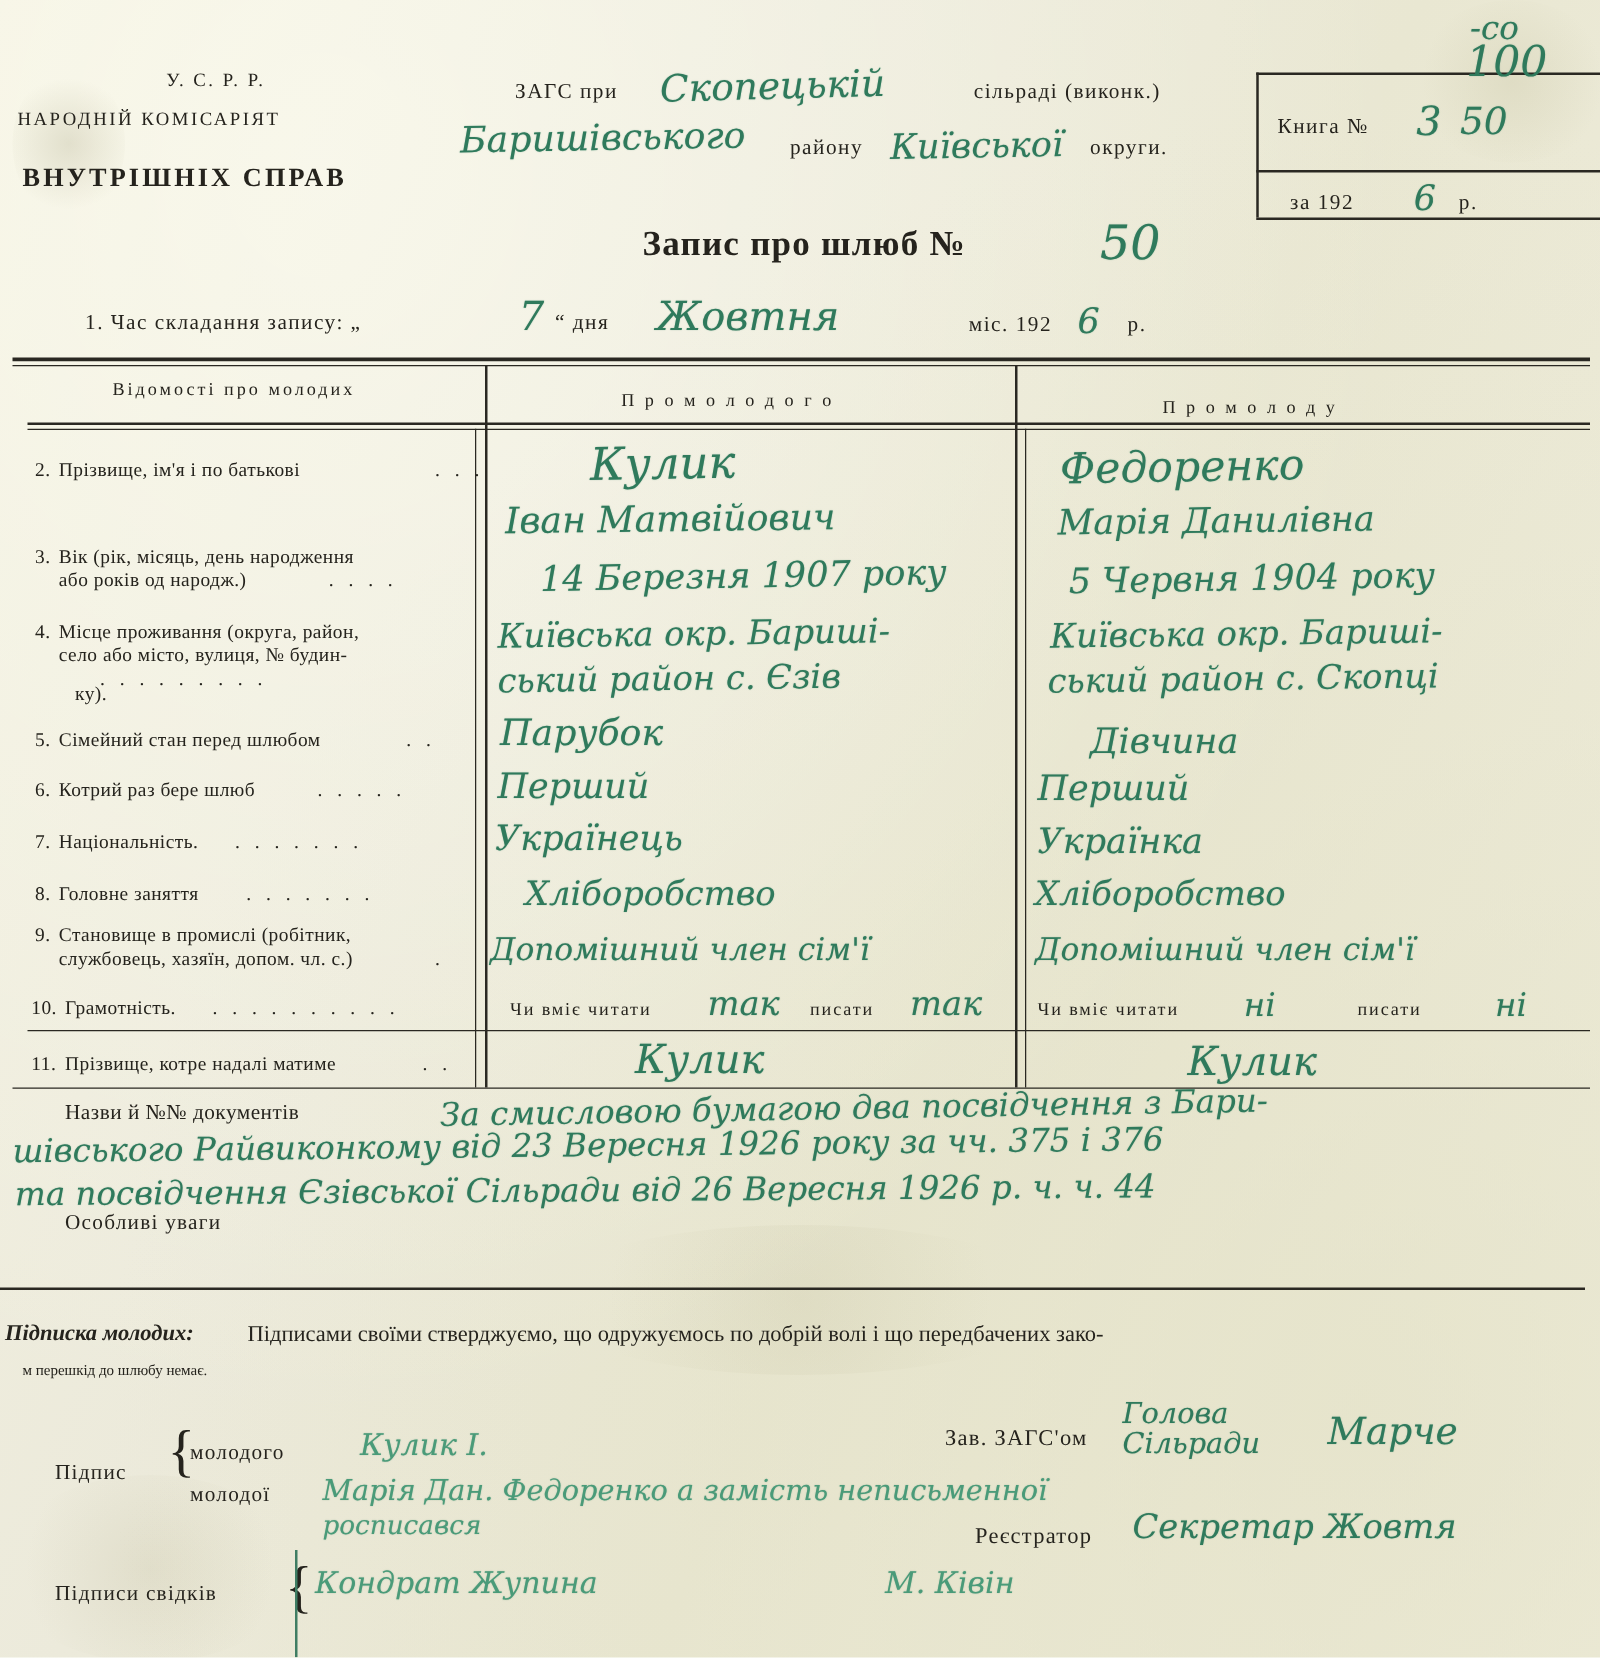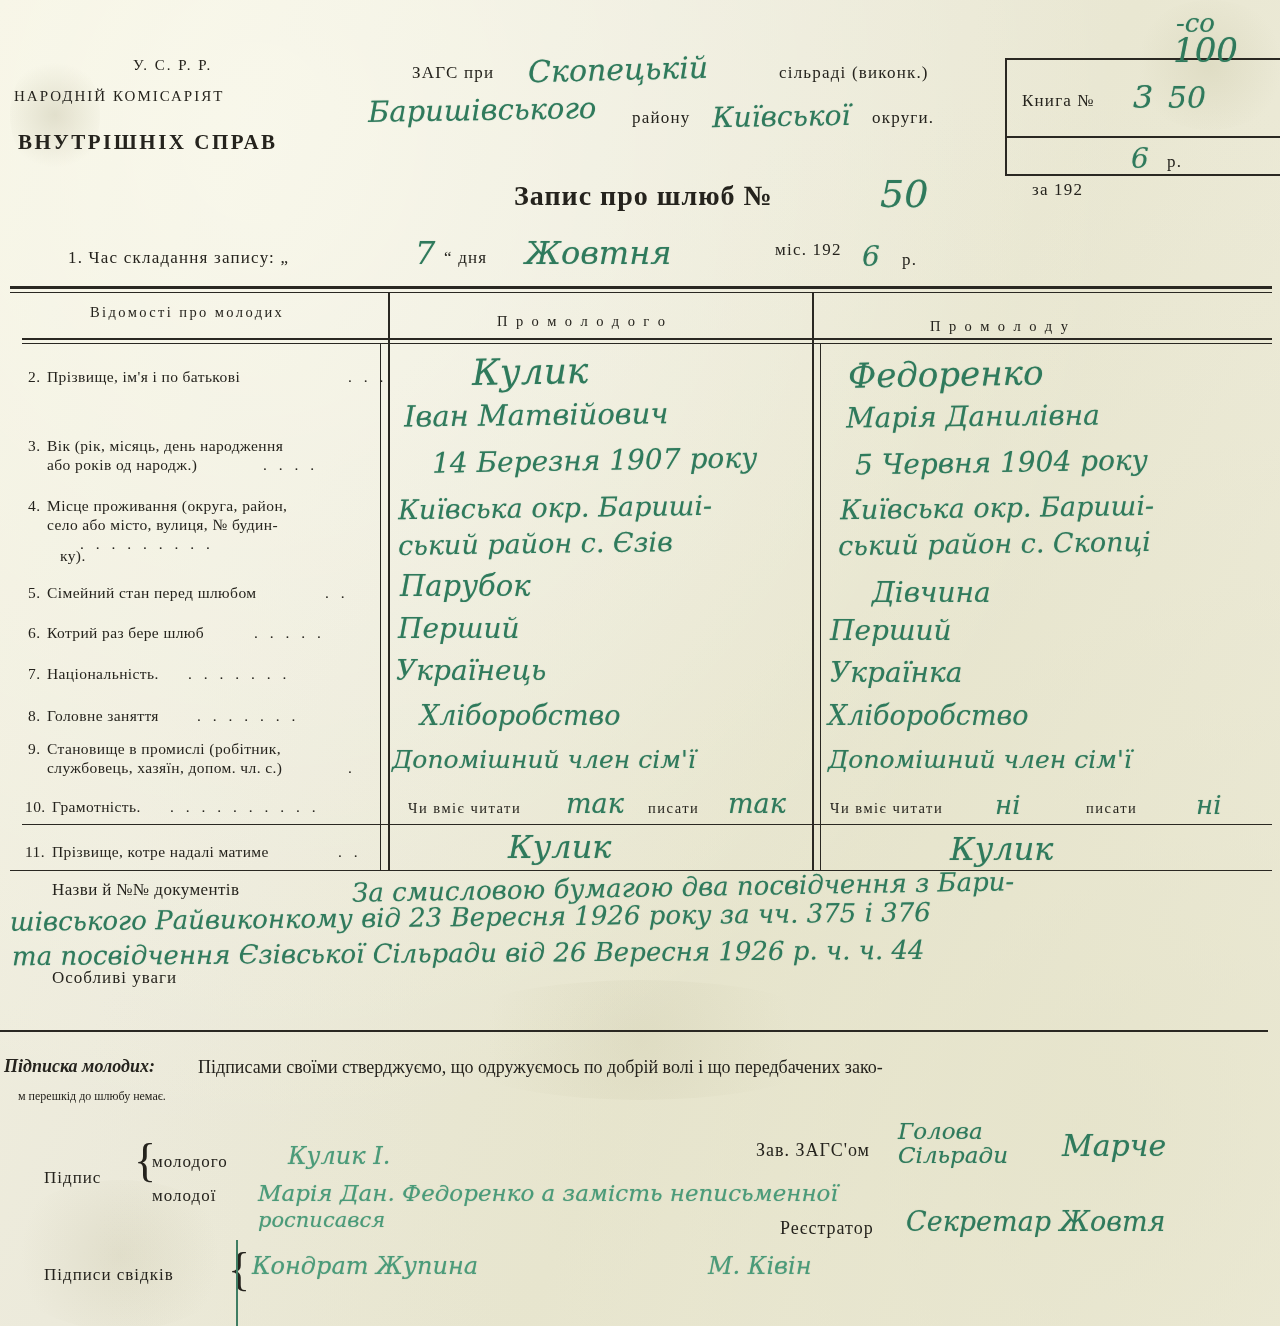--- a/index.html
+++ b/index.html
@@ -78,35 +78,35 @@
   <div class="prt label-sp" style="left:872px; top:108px; font-size:17px;">округи.</div>
 
   <div class="rule" style="left:1005px; top:58px; width:2px; height:116px;"></div>
   <div class="rule" style="left:1005px; top:58px; width:275px; height:2px;"></div>
   <div class="rule" style="left:1005px; top:136px; width:275px; height:2px;"></div>
   <div class="rule" style="left:1005px; top:174px; width:275px; height:2px;"></div>
 
   <div class="prt label-sp" style="left:1022px; top:91px; font-size:17px;">Книга №</div>
   <div class="hw" style="left:1133px; top:78px; font-size:32px;">3</div>
   <div class="hw" style="left:1168px; top:80px; font-size:30px;">50</div>
-  <div class="prt label-sp" style="left:1032px; top:152px; font-size:17px;margin-top:28px;">за 192</div>
+  <div class="prt label-sp" style="left:1032px; top:152px; font-size:17px;">за 192</div>
   <div class="hw" style="left:1131px; top:142px; font-size:28px;">6</div>
   <div class="prt label-sp" style="left:1167px; top:152px; font-size:17px;">р.</div>
 
   <div class="hw" style="left:1176px; top:8px; font-size:26px;">-со</div>
   <div class="hw" style="left:1173px; top:30px; font-size:34px;">100</div>
 
   <div class="prt title" style="left:514px; top:180px;">Запис про шлюб №</div>
   <div class="hw" style="left:880px; top:172px; font-size:38px;">50</div>
 
   <div class="prt label-sp" style="left:68px; top:248px; font-size:17px;">1. Час складання запису: „</div>
   <div class="hw" style="left:415px; top:234px; font-size:32px;">7</div>
   <div class="prt label-sp" style="left:444px; top:248px; font-size:17px;">“ дня</div>
   <div class="hw" style="left:525px; top:234px; font-size:32px;">Жовтня</div>
-  <div class="prt label-sp" style="left:775px; top:240px; font-size:17px;">міс. 192</div>
+  <div class="prt label-sp" style="left:775px; top:250px; font-size:17px;">міс. 192</div>
   <div class="hw" style="left:862px; top:240px; font-size:28px;">6</div>
   <div class="prt label-sp" style="left:902px; top:250px; font-size:17px;">р.</div>
 
   <div class="rule" style="left:10px; top:286px; width:1262px; height:3px;"></div>
   <div class="rule" style="left:10px; top:292px; width:1262px; height:1px;"></div>
   <div class="rule" style="left:22px; top:338px; width:1250px; height:2px;"></div>
   <div class="rule" style="left:22px; top:343px; width:1250px; height:1px;"></div>
 
   <div class="vrule" style="left:388px; top:292px; width:2px; height:578px;"></div>
   <div class="vrule" style="left:380px; top:343px; width:1px; height:527px;"></div>

